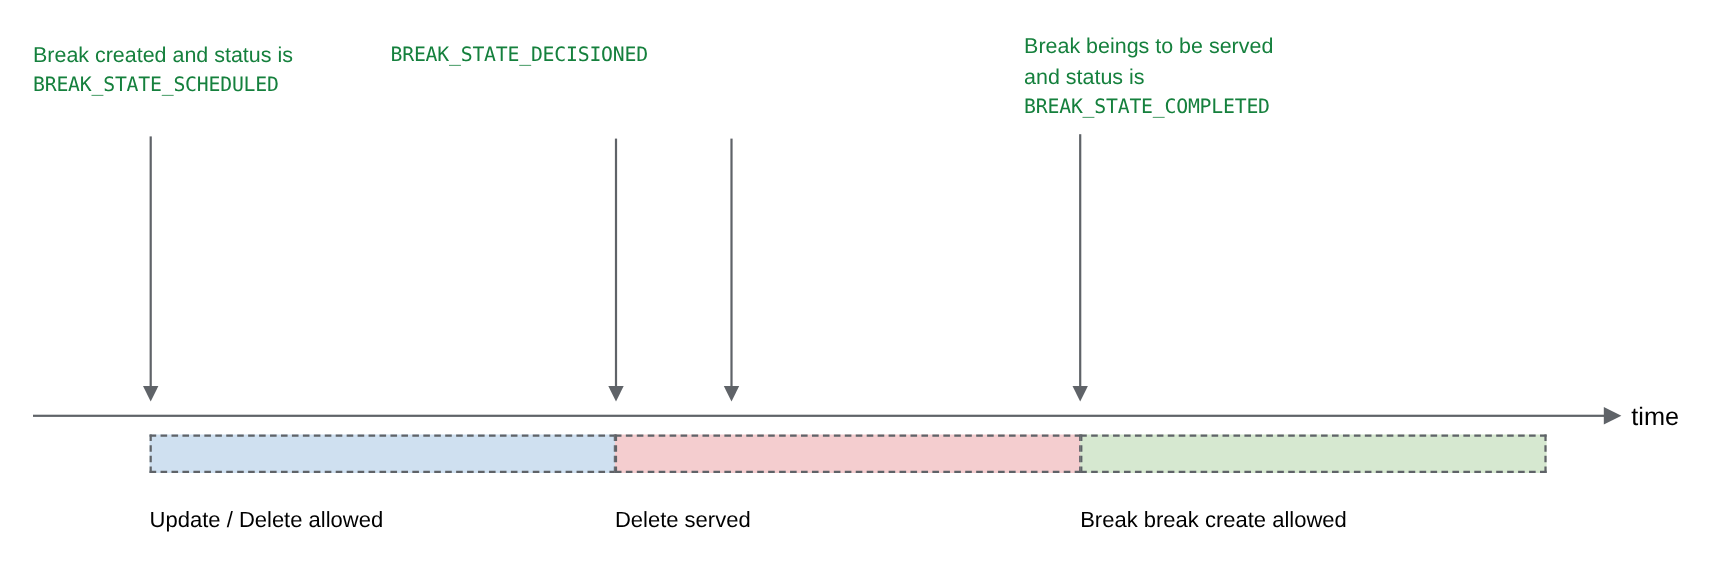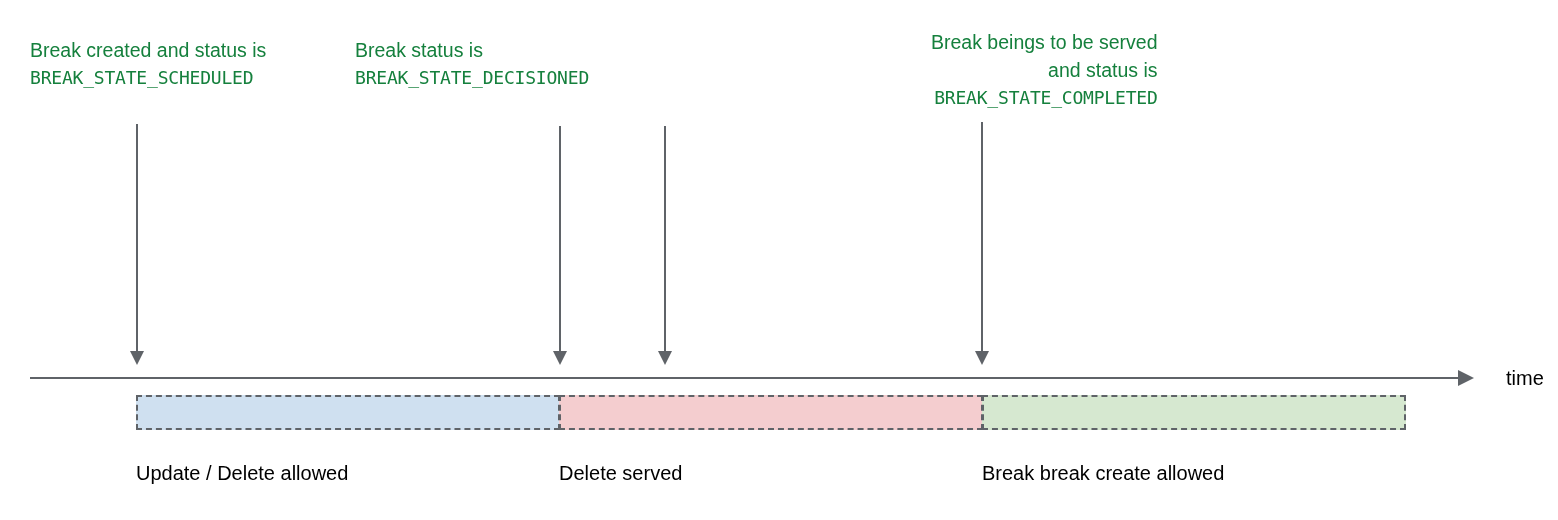--- a/index.html
+++ b/index.html
@@ -37,21 +37,21 @@
   }
   .ann-line.mono {
     font-family: "DejaVu Sans Mono", "Liberation Mono", monospace;
     font-size: 18px;
     letter-spacing: -0.2px;
   }
 
   #ann-1 { left: 30px;  top: 36px; }
   #ann-2 { left: 355px; top: 36px; }
   #ann-3 { left: 674px; top: 36px; }
-  #ann-4 { left: 931px; top: 28px; text-align: right; }
+  #ann-4 { left: 931px; top: 28px; }
 
   
   .vconn {
     position: absolute;
     width: 2px;
     background: #5f6368;
   }
   .vconn::after {
     content: "";
     position: absolute;
@@ -85,24 +85,23 @@
     width: 0;
     height: 0;
     border-top: 8px solid transparent;
     border-bottom: 8px solid transparent;
     border-left: 16px solid #5f6368;
   }
   #axis-label {
     position: absolute;
     left: 1483px;
     top: 367px;
-    font-size: 20px;
+    font-size: 23px;
     line-height: 22px;
     white-space: nowrap;
-    margin-left: 23px;
   }
 
   
   .phase-bar {
     position: absolute;
     top: 395px;
     height: 35px;
     box-sizing: border-box;
     border: 2px dashed #5f6368;
   }
@@ -127,21 +126,20 @@
 <body>
 
 <div id="diagram">
 
   <div class="annotation" id="ann-1">
     <span class="ann-line">Break created and status is</span>
     <span class="ann-line mono">BREAK_STATE_SCHEDULED</span>
   </div>
 
   <div class="annotation" id="ann-2">
-    <span class="ann-line">Break status is</span>
     <span class="ann-line mono">BREAK_STATE_DECISIONED</span>
   </div>
 
 
   <div class="annotation" id="ann-4">
     <span class="ann-line">Break beings to be served</span>
     <span class="ann-line">and status is</span>
     <span class="ann-line mono">BREAK_STATE_COMPLETED</span>
   </div>
 

